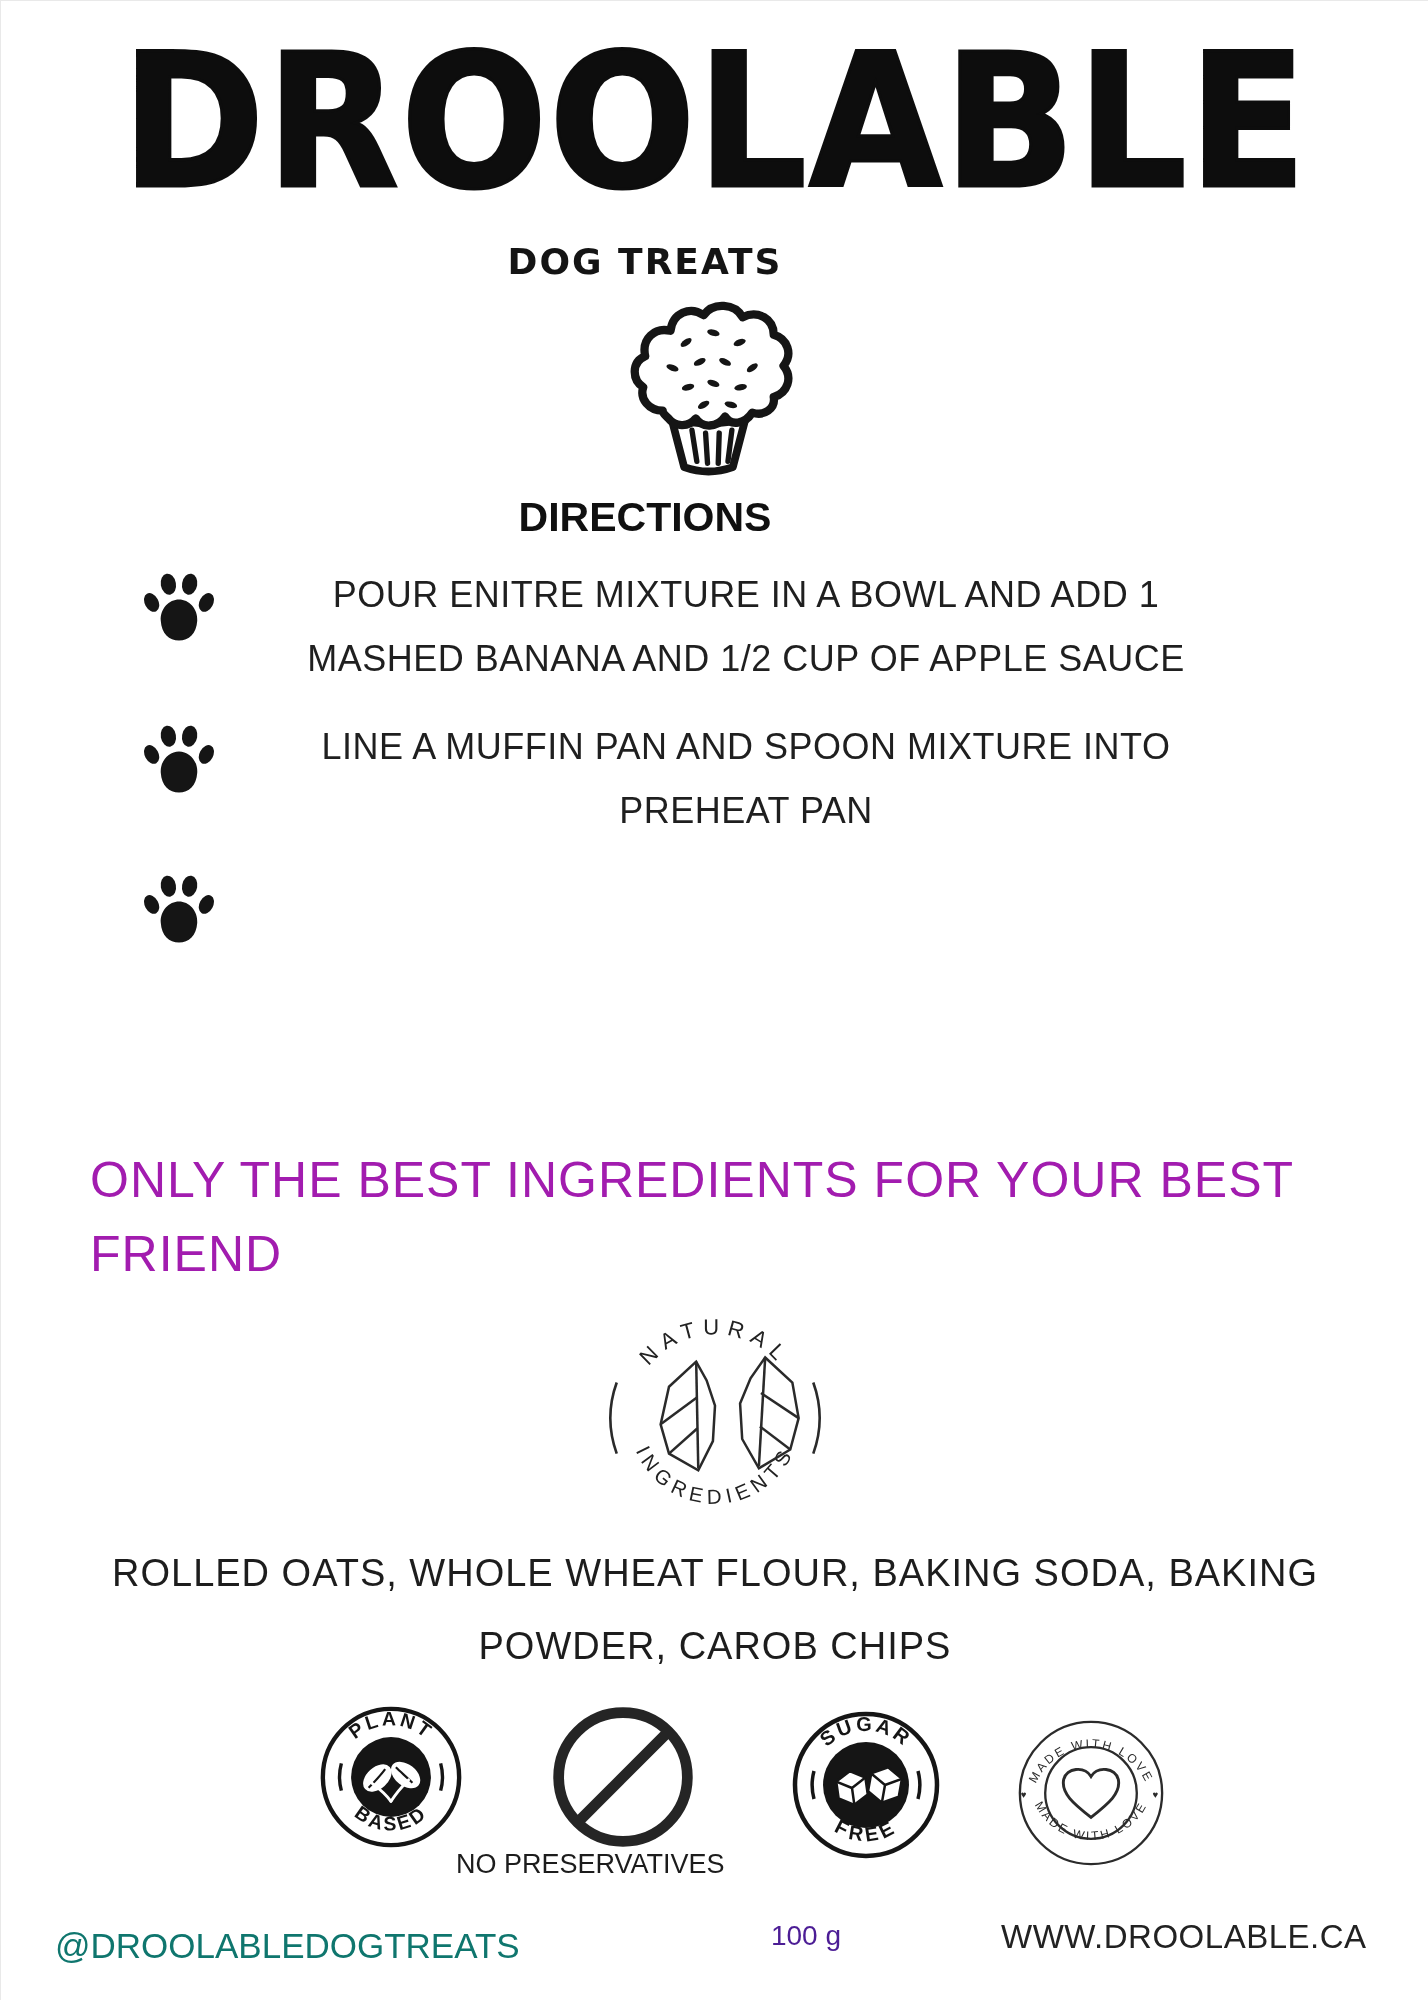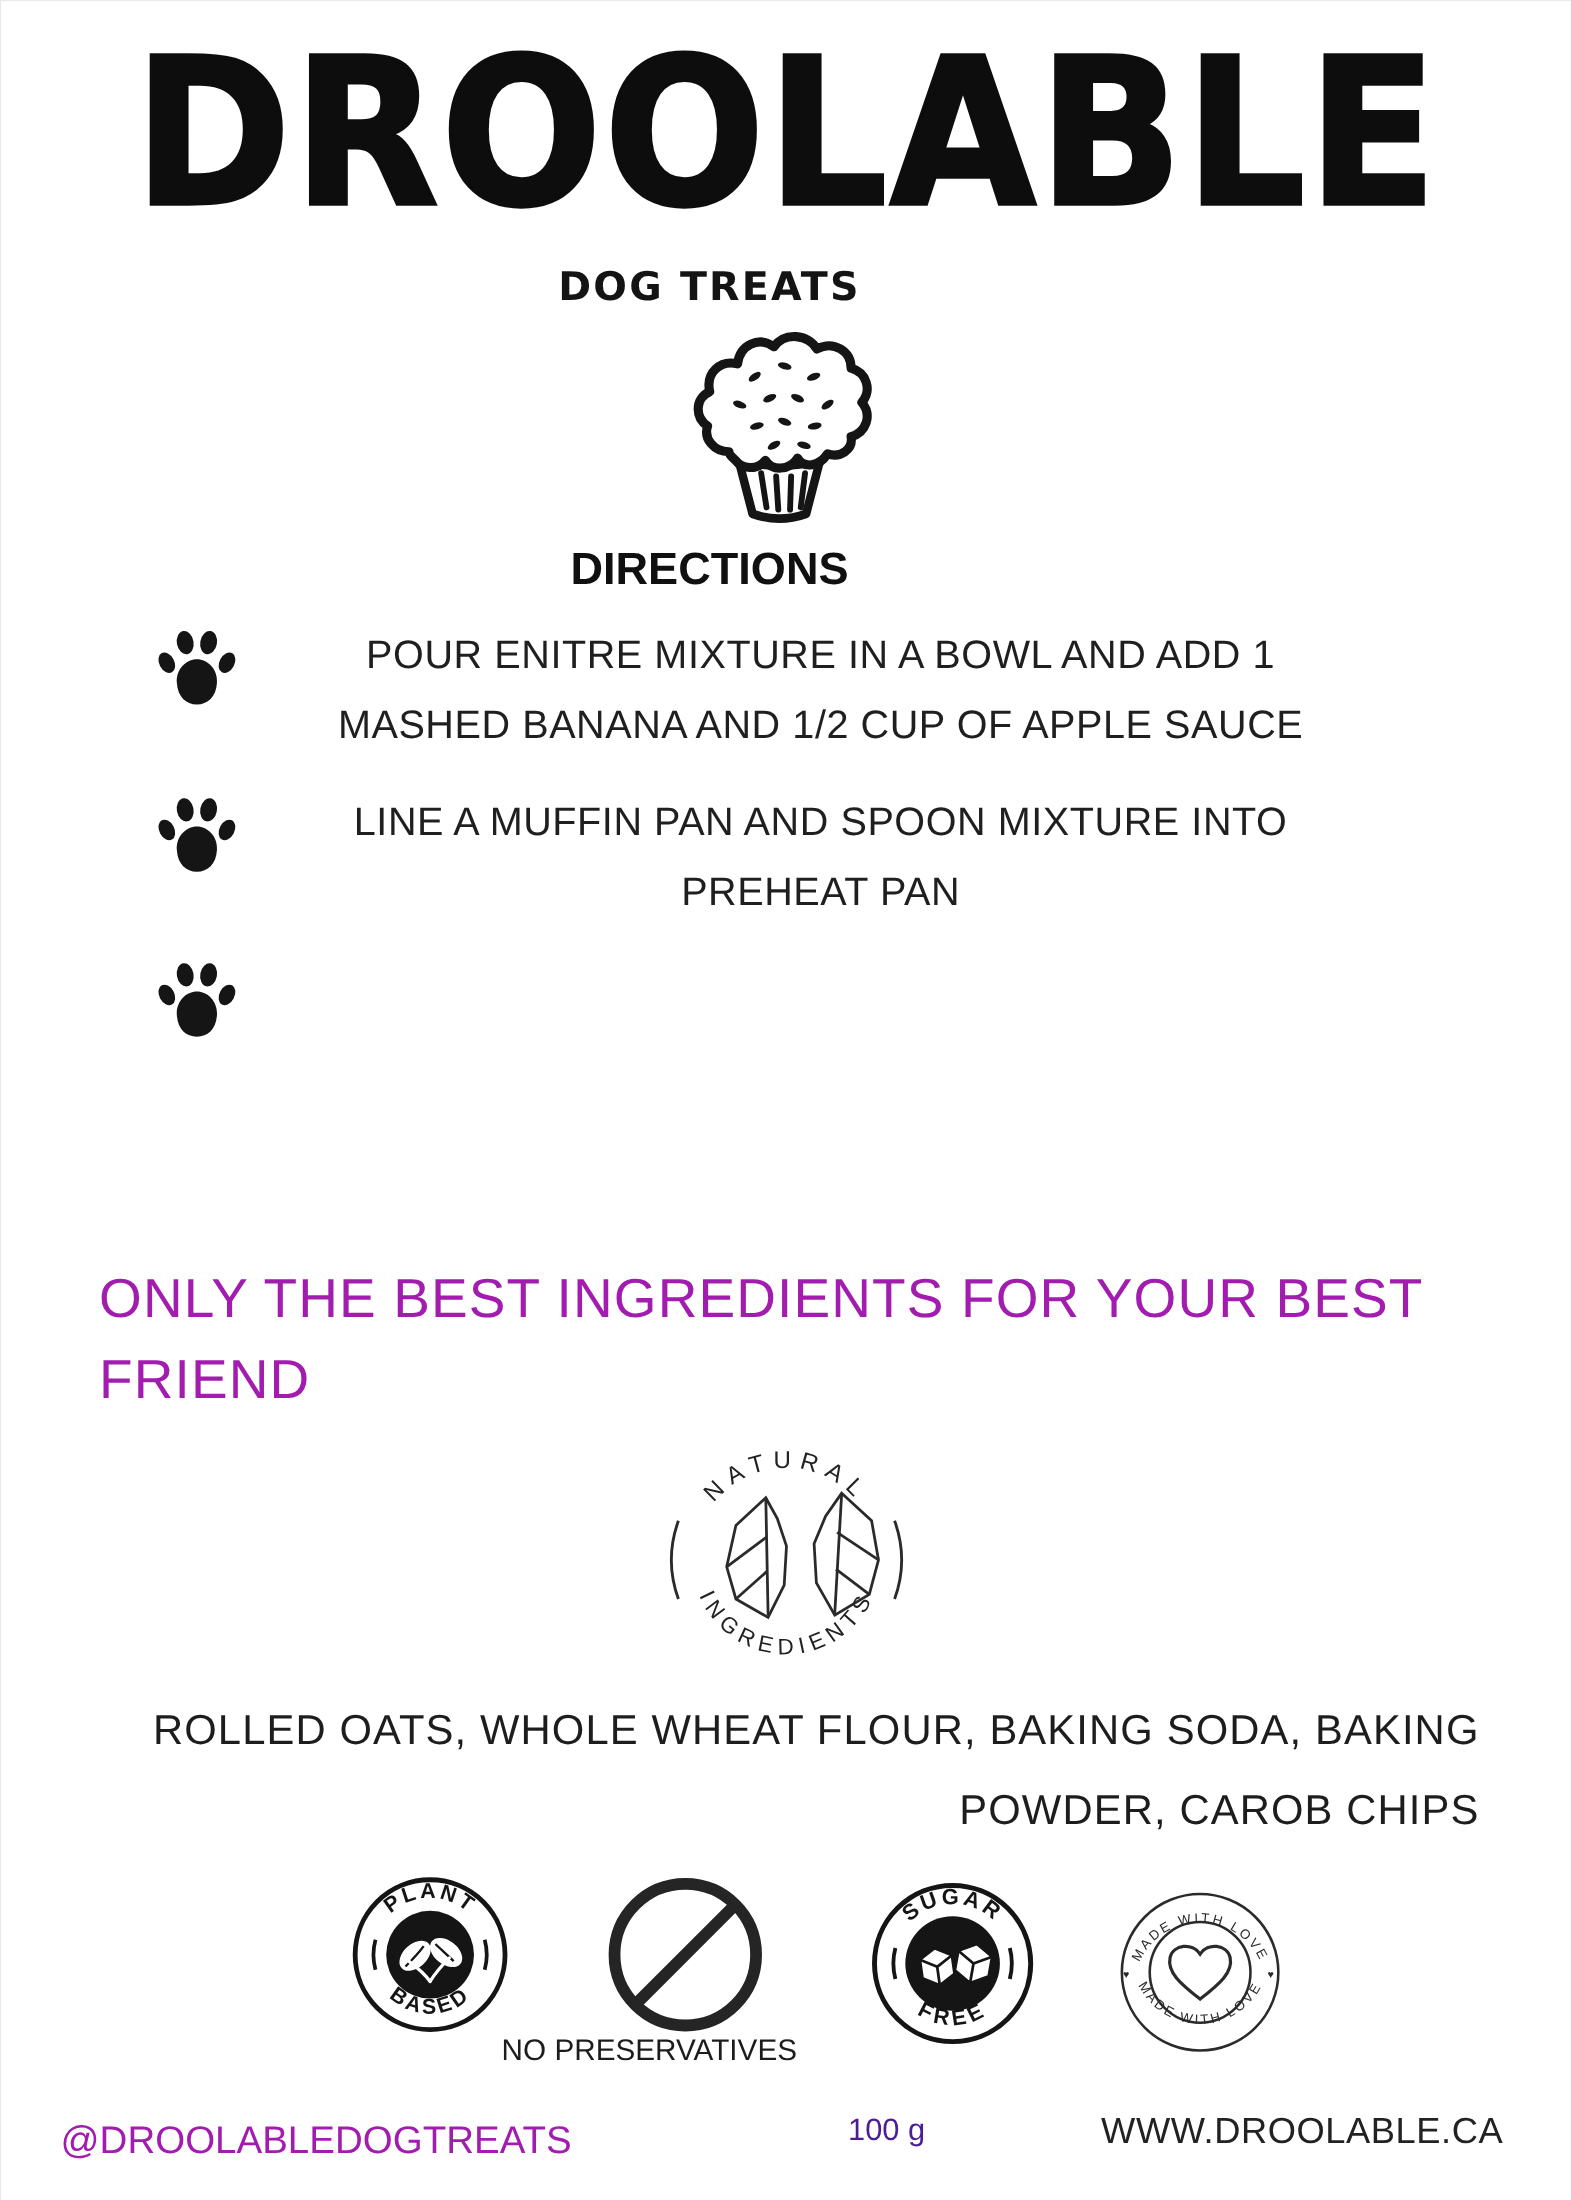--- a/index.html
+++ b/index.html
@@ -29,28 +29,28 @@
     left:190px;width:1110px;text-align:center;
     font-size:36px;line-height:64px;color:#1f1f1f;letter-spacing:0.5px;
   }
   .paw{left:140px;}
   #headline{
     top:1142px;left:89px;width:1250px;text-align:left;
     font-size:50px;line-height:74px;letter-spacing:1px;color:#a21caf;
   }
   #natural-seal{top:1300px;left:599px;}
   #ingredient-list{
-    top:1536px;left:84px;width:1260px;text-align:right;
+    top:1536px;left:84px;width:1260px;text-align:center;
     font-size:38px;line-height:73px;letter-spacing:1px;color:#1d1d1d;
   }
   #nopres-label{
     top:1849px;left:455px;width:330px;
     font-size:27px;line-height:1.1;color:#1c1c1c;
   }
-  #footer-social{top:1927px;left:54px;font-size:35px;line-height:1;color:#a21caf;}
+  #footer-social{top:1927px;left:54px;font-size:35px;line-height:1;color:#0f766e;}
   #footer-weight{top:1921px;left:640px;width:200px;text-align:right;font-size:28px;line-height:1;color:#4c1d95;}
   #footer-site{top:1919px;left:1000px;width:392px;text-align:left;font-size:33px;line-height:1;letter-spacing:0.5px;color:#222;}
   svg text{font-family:"Liberation Sans",sans-serif;}
 </style>
 </head>
 <body>
 
 <div id="page">
 
   <div id="brand" class="abs">DROOLABLE</div>

